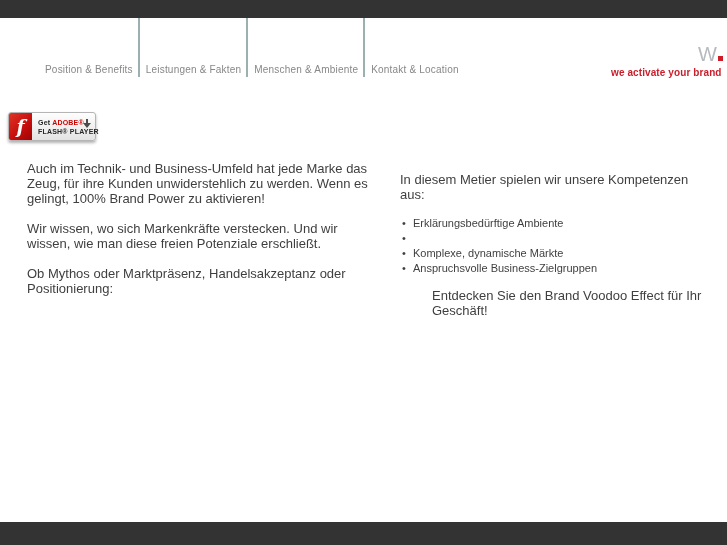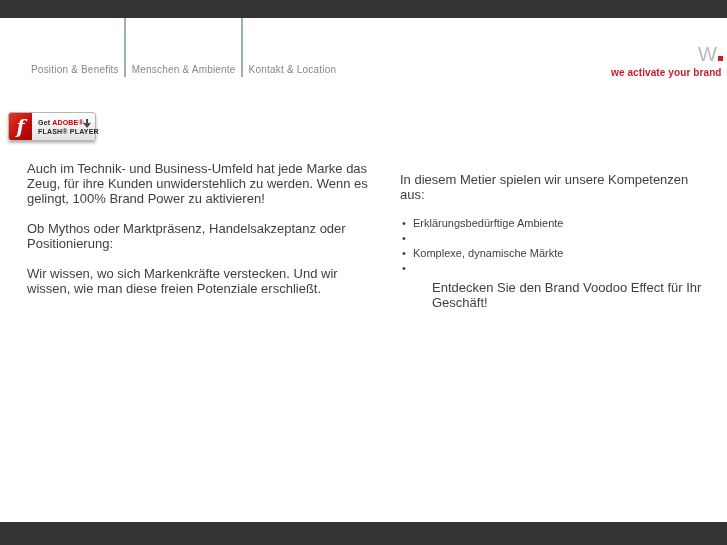--- a/index.html
+++ b/index.html
@@ -5,21 +5,21 @@
   html,body{margin:0;padding:0;background:#ffffff;}
   .page{
     position:relative;width:727px;height:545px;overflow:hidden;
     background:#ffffff;font-family:"Liberation Sans", sans-serif;
   }
   
   .top-bar{position:absolute;left:0;top:0;width:727px;height:18px;background:#333333;}
   .bottom-bar{position:absolute;left:0;top:522px;width:727px;height:23px;background:#333333;}
 
   
-  .nav{position:absolute;left:25px;top:18px;height:59px;display:flex;}
+  .nav{position:absolute;left:39px;top:18px;height:59px;display:flex;}
   .nav-item{
     display:flex;align-items:flex-end;
     padding:0 5px 1px 6px;
     border-right:2px solid #9bb1b1;
     cursor:pointer;
   }
   .nav-item:last-child{border-right:none;margin-top:28px;}
   .nav-item span{
     font-size:10px;line-height:12px;color:#878787;letter-spacing:0.2px;white-space:nowrap;
   }
@@ -72,32 +72,35 @@
     margin:0;font-size:13px;line-height:15px;color:#3f3f3f;
   }
   .col-left p + p{margin-top:15px;}
   .col-right ul{
     list-style:none;margin:14px 0 0 0;padding:0;
   }
   .col-right li{
     display:flex;font-size:11px;line-height:15px;color:#3f3f3f;
   }
   .col-right li .bullet{flex:0 0 11px;padding-left:2px;}
-  .col-right .outro{margin-top:4px;padding-left:32px;}
+  .col-right .outro{margin-top:12px;padding-left:32px;}
 </style>
 </head>
 <body>
 
 <div class="page">
 
   <div class="top-bar"></div>
 
   <nav class="nav">
     <div class="nav-item">
       <span>Position &amp; Benefits</span>
+    </div>
+    <div class="nav-item">
+      <span>Leistungen &amp; Fakten</span>
     </div>
     <div class="nav-item">
       <span>Menschen &amp; Ambiente</span>
     </div>
     <div class="nav-item">
       <span>Kontakt &amp; Location</span>
     </div>
   </nav>
 
   <div class="logo">
@@ -109,40 +112,41 @@
     <span class="flash-icon">f</span>
     <span class="flash-text">
       <span class="l1"><span>Get </span><span class="brand">ADOBE®</span></span>
       <span class="l2">FLASH® PLAYER</span>
     </span>
     <span class="dl-arrow"></span>
   </a>
 
   <div class="col-left">
     <p>Auch im Technik- und Business-Umfeld hat jede Marke das Zeug, für ihre Kunden unwiderstehlich zu werden. Wenn es gelingt, 100% Brand Power zu aktivieren!</p>
+    <p>Wir wissen, wo sich Markenkräfte verstecken. Und wir wissen, wie man diese freien Potenziale erschließt.</p>
     <p>Ob Mythos oder Marktpräsenz, Handelsakzeptanz oder Positionierung:</p>
-    <p>Wir wissen, wo sich Markenkräfte verstecken. Und wir wissen, wie man diese freien Potenziale erschließt.</p>
   </div>
 
   <div class="col-right">
     <p>In diesem Metier spielen wir unsere Kompetenzen aus:</p>
     <ul>
       <li>
           <span class="bullet">•</span>
           <span>Erklärungsbedürftige Ambiente</span>
         </li>
       <li>
           <span class="bullet">•</span>
         </li>
       <li>
           <span class="bullet">•</span>
           <span>Komplexe, dynamische Märkte</span>
         </li>
       <li>
           <span class="bullet">•</span>
+          <span>Anspruchsvolle Business-Zielgruppen</span>
         </li>
     </ul>
     <p class="outro">Entdecken Sie den Brand Voodoo Effect für Ihr Geschäft!</p>
   </div>
 
   <div class="bottom-bar"></div>
 
 </div>
 
 </body></html>

